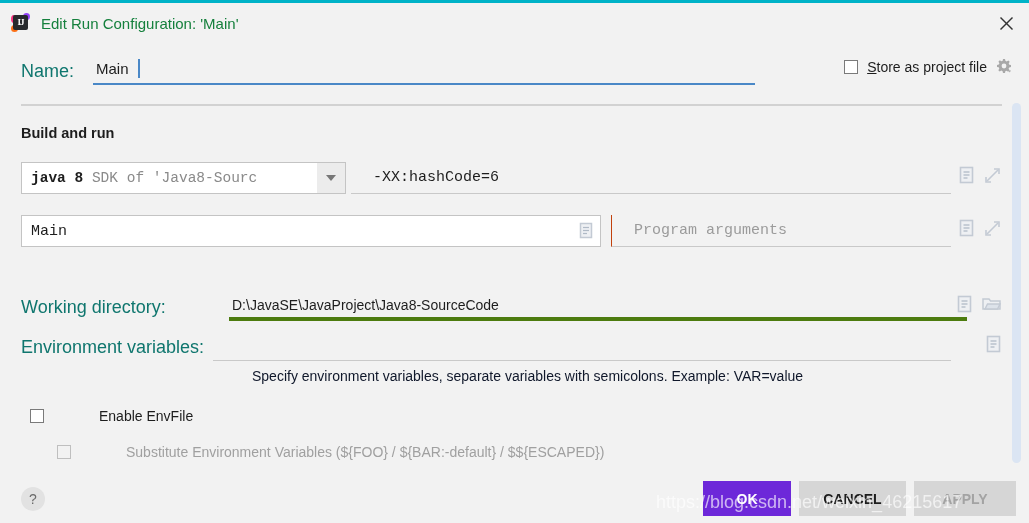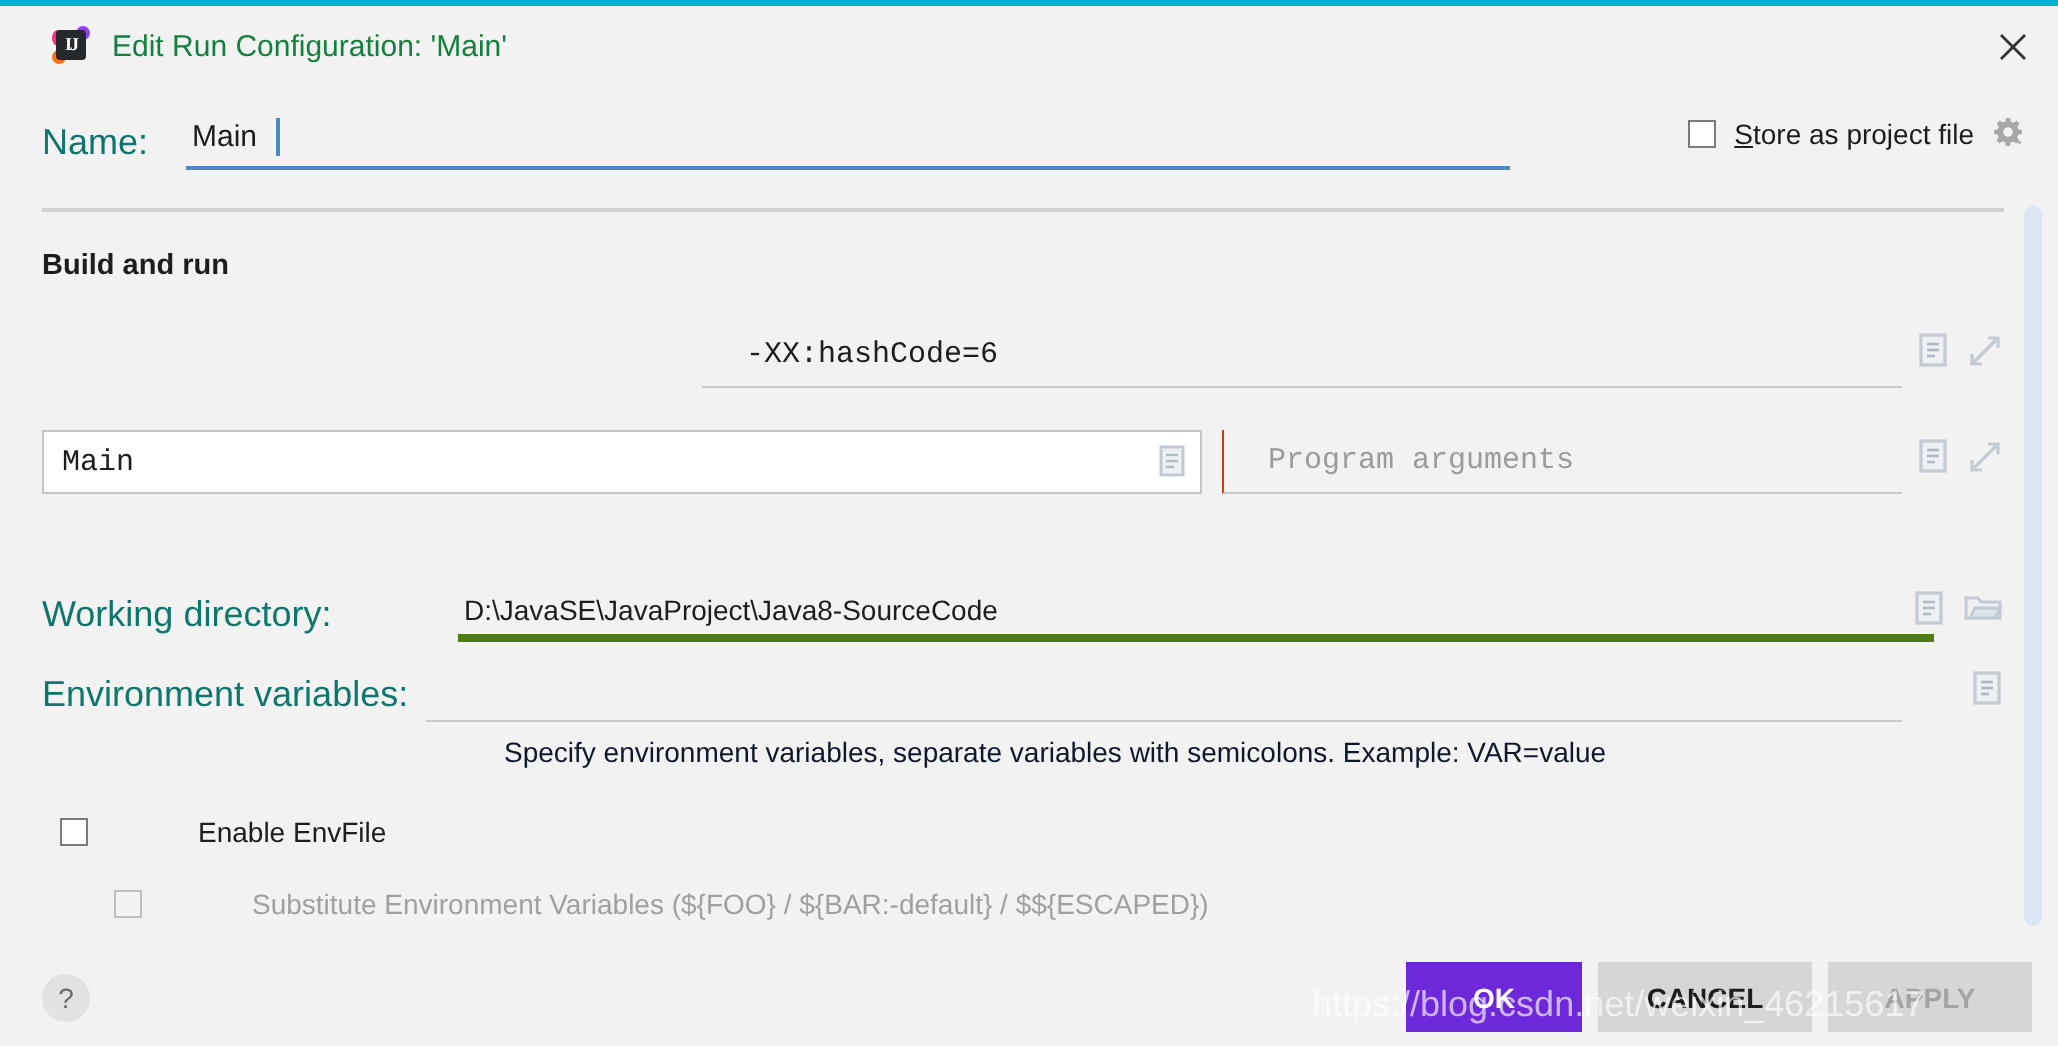--- a/index.html
+++ b/index.html
@@ -24,21 +24,20 @@
     box-sizing: border-box;
   }
 
   
   .titlebar {
     position: absolute;
     top: 0; left: 0; right: 0;
     height: 40px;
     display: flex;
     align-items: center;
-    margin-left: 15px;
   }
   .app-icon {
     width: 18px; height: 18px;
     margin-left: 11px;
     position: relative;
     flex: 0 0 auto;
   }
   .app-icon .sq {
     position: absolute;
     left: 2px; top: 1px;
@@ -427,20 +426,24 @@
       </span>
     </div>
   </div>
 
   <div class="divider"></div>
 
   <div class="section-title">Build and run</div>
 
 
   <div class="row-jdk">
+    <div class="combo">
+      <span class="combo-text"><b>java 8</b> <span>SDK of 'Java8-Sourc</span></span>
+      <span class="combo-arrow"></span>
+    </div>
 
     <div class="vmopts">
       <span class="val">-XX:hashCode=6</span>
     </div>
 
     <div class="ico-btns">
       <span>
         <svg width="15" height="18" viewBox="0 0 15 18" aria-hidden="true">
           <rect x="1.5" y="1.5" width="12" height="15" fill="#eef0f3" stroke="#c3cad4" stroke-width="1.6"></rect>
           <line x1="4.5" y1="6" x2="10.5" y2="6" stroke="#b0bac6" stroke-width="1.3"></line>

